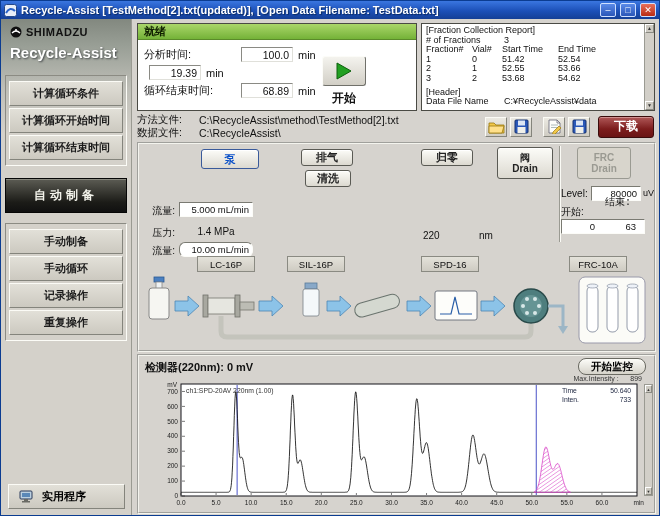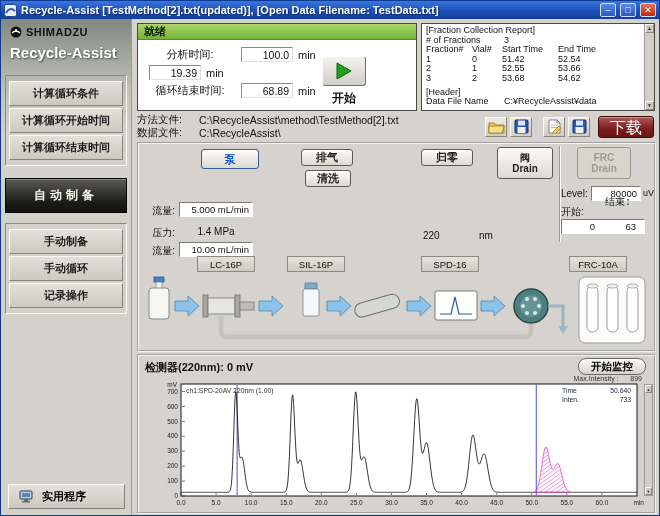--- a/index.html
+++ b/index.html
@@ -36,21 +36,21 @@
     align-items:center; gap:7px; padding:0 10px; font-size:11px; font-weight:bold;
     background:linear-gradient(180deg,#e2e0d8,#ccc9c0); border:1px solid;
     border-color:#fbfbf6 #84847c #84847c #fbfbf6; cursor:pointer; font-family:inherit; }
   
   .panel-white { position:absolute; background:#fff; border:1px solid #4a4a44; }
   .status-panel { left:136px; top:22px; width:280px; height:88px; }
   .status-header { height:16px; background:linear-gradient(180deg,#aad66a,#74b238);
     display:flex; align-items:center; padding:0 6px; font-size:11px; font-weight:bold; color:#102000;
     border-bottom:1px solid #5a8a2a; }
   .status-row { position:absolute; left:6px; display:flex; align-items:center; font-size:11px; }
-  .status-row .lbl { width:92px; text-align:center; }
+  .status-row .lbl { width:92px; text-align:left; }
   .val-box { width:52px; height:15px; border:1px solid #8a8a84; border-right-color:#e0e0da;
     border-bottom-color:#e0e0da; background:#fff; font-size:10.5px; text-align:right;
     padding:1px 3px 0 0; margin-left:5px; }
   .unit { margin-left:5px; font-size:11px; }
   .play-btn { position:absolute; left:184px; top:32px; width:44px; height:30px;
     border:1px solid; border-color:#fcfcf8 #70706a #70706a #fcfcf8; border-radius:3px;
     background:linear-gradient(180deg,#f4f3ee,#d2cfc6); display:flex; align-items:center;
     justify-content:center; cursor:pointer; }
   .start-label { position:absolute; left:180px; top:66px; width:52px; text-align:center;
     font-size:12px; font-weight:bold; }
@@ -71,21 +71,21 @@
     display:flex; align-items:center; }
   .paths { flex:1; font-size:10.5px; }
   .path-row { display:flex; height:13px; align-items:center; white-space:nowrap; }
   .path-row .plbl { width:62px; }
   .icon-btn { width:22px; height:20px; margin-left:3px; background:linear-gradient(180deg,#eceae2,#cfccc3);
     border:1px solid; border-color:#fbfbf6 #84847c #84847c #fbfbf6; display:flex; align-items:center;
     justify-content:center; cursor:pointer; padding:0; }
   .icon-gap { width:8px; }
   .download-btn { width:56px; height:22px; margin:0 2px 0 8px;
     background:linear-gradient(180deg,#b05858,#7c1c1c 60%,#6a1414); border:1px solid #3a0c0c;
-    border-radius:3px; color:#fff; font-size:16px; font-weight:normal; cursor:pointer;
+    border-radius:3px; color:#fff; font-size:12px; font-weight:bold; cursor:pointer;
     font-family:inherit; box-shadow:inset 0 1px 0 #d09090; }
   
   .diagram-panel { position:absolute; left:136px; top:141px; width:519px; height:210px;
     border:2px groove #f4f4ee; background:#d6d3ce; }
   .diag-btn { position:absolute; background:linear-gradient(180deg,#fcfcf8,#dcd9d0);
     border:1px solid #5a5a54; border-radius:3px; font-size:11px; font-weight:bold; color:#222;
     display:flex; align-items:center; justify-content:center; cursor:pointer; font-family:inherit;
     box-shadow:inset 0 1px 0 #fff; }
   .diag-btn.two-line { flex-direction:column; line-height:1.15; font-size:10px; }
   .diag-btn.accent { color:#0a50c8; border-color:#3a5a9a; }
@@ -148,20 +148,21 @@
       <button class="side-btn">计算循环开始时间</button>
       <button class="side-btn">计算循环结束时间</button>
     </div>
 
     <button class="dark-btn">自动制备</button>
 
     <div class="side-group">
       <button class="side-btn">手动制备</button>
       <button class="side-btn">手动循环</button>
       <button class="side-btn">记录操作</button>
+      <button class="side-btn">重复操作</button>
     </div>
 
     <button class="utility-btn">
       <svg width="16" height="14" viewBox="0 0 16 14">
         <rect x="1" y="1" width="12" height="8" rx="1" fill="#bcd0e0" stroke="#2a3a5a"></rect>
         <rect x="3" y="3" width="8" height="4" fill="#5a88b8"></rect>
         <rect x="5" y="9" width="4" height="2" fill="#6a6a64"></rect>
         <rect x="3" y="11" width="8" height="1.5" fill="#6a6a64"></rect>
       </svg>
       <span>实用程序</span>
@@ -292,21 +293,21 @@
     <button class="diag-btn two-line disabled" style="left:438px;top:3px;width:54px;height:32px;">
       <span>FRC</span>
       <span>Drain</span>
     </button>
 
     <span class="d-lbl" style="left:0;top:60px;width:36px;text-align:right;">流量:</span>
     <span class="d-box" style="left:40px;top:58px;width:74px;">5.000 mL/min</span>
     <span class="d-lbl" style="left:0;top:82px;width:36px;text-align:right;">压力:</span>
     <span class="d-lbl" style="left:40px;top:82px;width:74px;text-align:center;">1.4 MPa</span>
     <span class="d-lbl" style="left:0;top:100px;width:36px;text-align:right;">流量:</span>
-    <span class="d-box" style="left:40px;top:98px;width:74px;">10.00 mL/min</span>
+    <span class="d-box" style="left:40px;top:98px;width:74px;border-radius:6px;">10.00 mL/min</span>
 
     <span class="d-lbl" style="left:284px;top:86px;">220</span>
     <span class="d-lbl" style="left:312px;top:86px;padding-left:28px;">nm</span>
 
     <span class="plaque" style="left:58px;width:58px;">LC-16P</span>
     <span class="plaque" style="left:148px;width:58px;">SIL-16P</span>
     <span class="plaque" style="left:282px;width:58px;">SPD-16</span>
     <span class="plaque" style="left:430px;width:58px;">FRC-10A</span>
 
     <span class="d-lbl" style="left:422px;top:44px;">Level:</span>

